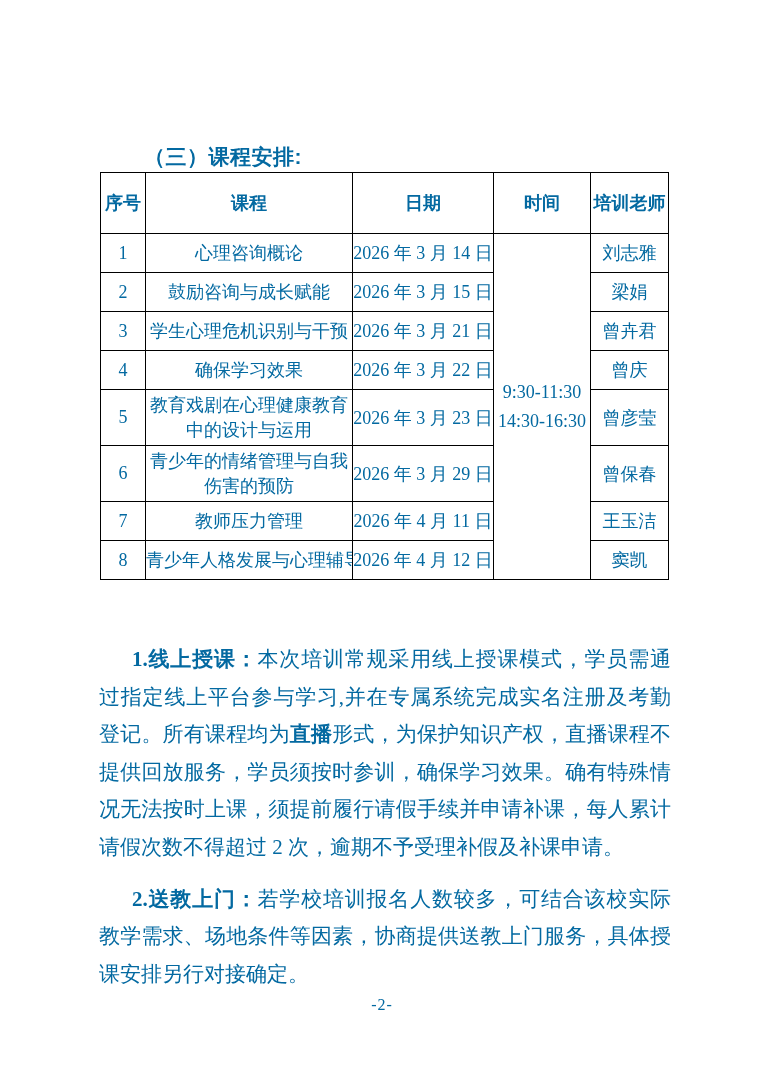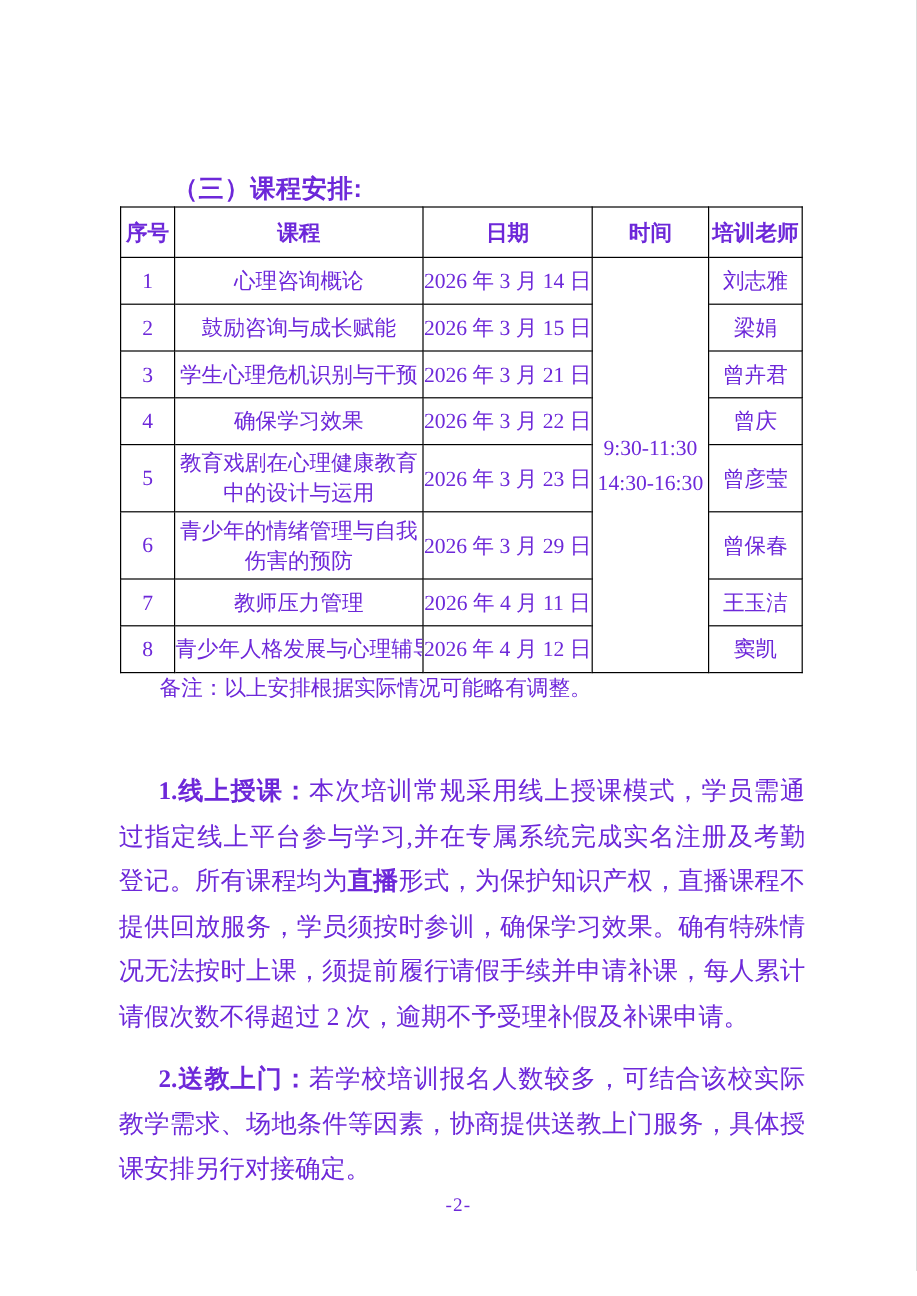--- a/index.html
+++ b/index.html
@@ -2,21 +2,21 @@
 <html><head>
 <meta charset="utf-8">
 <style>
   html, body { margin: 0; padding: 0; background: #9c9c9c; }
   .page {
     position: relative;
     width: 764px;
     height: 1080px;
     margin: 0 auto;
     background: #ffffff;
-    color: #6d28d9;
+    color: #0369a1;
     font-family: "Liberation Serif", "DejaVu Serif", serif;
     overflow: hidden;
   }
   .heading1 {
     position: absolute;
     left: 144px;
     top: 143px;
     font-family: "Liberation Sans", "DejaVu Sans", sans-serif;
     font-size: 21px;
     font-weight: bold;
@@ -34,21 +34,21 @@
   table.schedule th, table.schedule td {
     border: 1.6px solid #000;
     padding: 0;
     text-align: center;
     vertical-align: middle;
     font-size: 18px;
     font-weight: normal;
     overflow: hidden;
   }
   table.schedule th { font-weight: bold; font-size: 18px; }
-  tr.hdr     { height: 42px; }
+  tr.hdr     { height: 61px; }
   tr.r-short { height: 39px; }
   tr.r-tall  { height: 56px; }
   td.course { font-size: 17.5px; padding: 0 2px; line-height: 25px; }
   td.course.single-line { white-space: nowrap; }
   td.course.multi-line  { white-space: pre-line; }
   td.date { font-size: 17.5px; white-space: nowrap; text-align: left; padding-left: 2px; }
   td.time-cell { font-size: 18.5px; line-height: 29px; white-space: nowrap; }
   .note {
     position: absolute;
     left: 133px;
@@ -164,21 +164,20 @@
       </tr>
       <tr class="r-short">
         <td>8</td>
         <td class="course single-line">青少年人格发展与心理辅导</td>
         <td class="date">2026 年 4 月 12 日</td>
         <td>窦凯</td>
       </tr>
     </tbody>
   </table>
 
-  <div class="note">备注：以上安排根据实际情况可能略有调整。</div>
 
 
   <div class="body-text">
     <p><b>1.线上授课：</b><span>本次培训常规采用线上授课模式，学员需通过指定线上平台参与学习,并在专属系统完成实名注册及考勤登记。所有课程均为</span><b>直播</b><span>形式，为保护知识产权，直播课程不提供回放服务，学员须按时参训，确保学习效果。确有特殊情况无法按时上课，须提前履行请假手续并申请补课，每人累计请假次数不得超过 2 次，逾期不予受理补假及补课申请。</span></p>
     <p><b>2.送教上门：</b><span>若学校培训报名人数较多，可结合该校实际教学需求、场地条件等因素，协商提供送教上门服务，具体授课安排另行对接确定。</span></p>
   </div>
 
   <div class="footer">-2-</div>
 
 </div>

